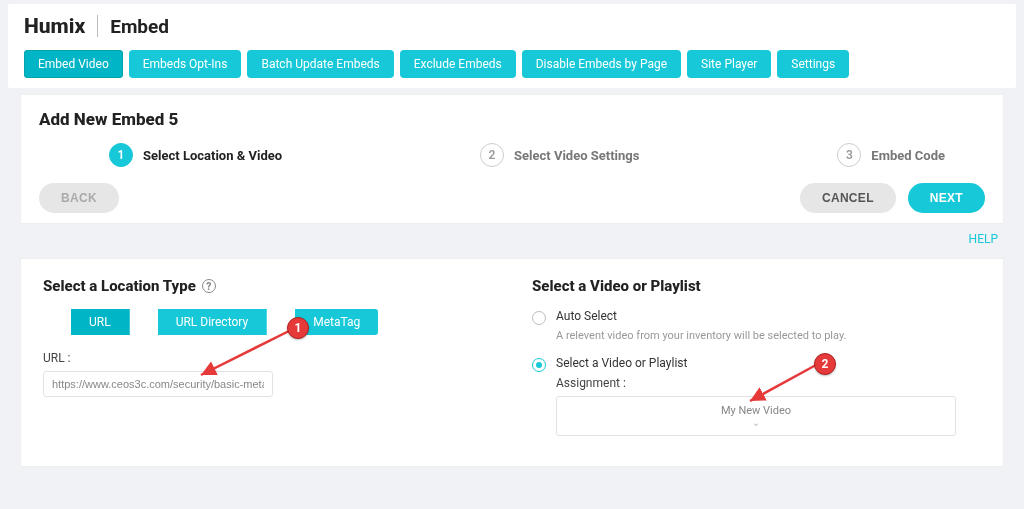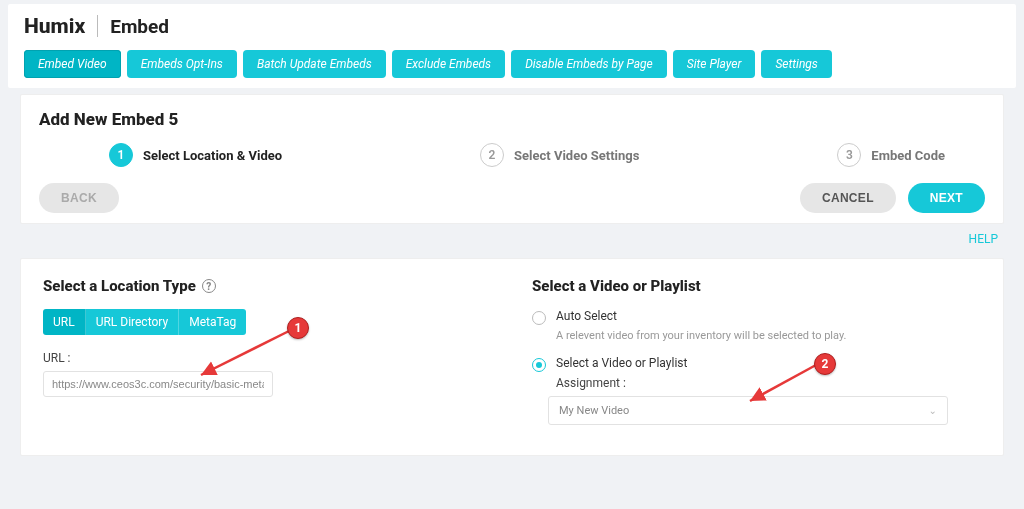--- a/index.html
+++ b/index.html
@@ -45,21 +45,20 @@
     padding: 6px 16px 10px 16px;
   }
   .tab {
     background: #16c8d8;
     color: #fff;
     font-size: 12px;
     padding: 7px 14px;
     border-radius: 4px;
     cursor: pointer;
     white-space: nowrap;
-    font-style: italic;
   }
   .tab.active {
     background: #00b5c5;
     box-shadow: inset 0 0 0 1px #00a2b0;
   }
   
   .panel {
     background: #fff;
     margin: 0 20px;
     border: 1px solid #eee;
@@ -171,23 +170,24 @@
   .seg {
     display: inline-flex;
     border-radius: 3px;
     overflow: hidden;
     margin-bottom: 16px;
   }
   .seg-btn {
     background: #16c8d8;
     color: #fff;
     font-size: 12px;
-    padding: 6px 10px;
+    padding: 6px 18px;
     cursor: pointer;
     border-right: 1px solid rgba(255,255,255,0.25);
+    margin-left: 28px;
   }
   .seg-btn:last-child { border-right: none; }
   .seg-btn.active { background: #00b5c5; }
   .field-label {
     font-size: 12px;
     color: #444;
     margin-bottom: 6px;
   }
   .input {
     width: 230px;
@@ -357,21 +357,21 @@
       <span class="radio"></span>
       <span class="radio-label">Auto Select</span>
     </div>
     <div class="radio-sub">A relevent video from your inventory will be selected to play.</div>
 
     <div class="radio-row">
       <span class="radio checked"></span>
       <span class="radio-label">Select a Video or Playlist</span>
     </div>
     <div class="field-label" style="margin-left:24px; margin-top:2px;">Assignment :</div>
-    <div class="dropdown" style="margin-left:16px;">
+    <div class="dropdown" style="margin-left:24px;flex-direction:column;">
       <span>My New Video</span>
       <span class="chevron">⌄</span>
     </div>
 
     <div class="marker" style="left:282px; top:76px;">2</div>
     <svg class="arrow" style="left:210px; top:82px;" width="80" height="50">
       <defs>
           <marker id="ah2" markerWidth="8" markerHeight="8" refX="6" refY="3" orient="auto">
             <path d="M0,0 L6,3 L0,6 Z" fill="#e63939"></path>
           </marker>

